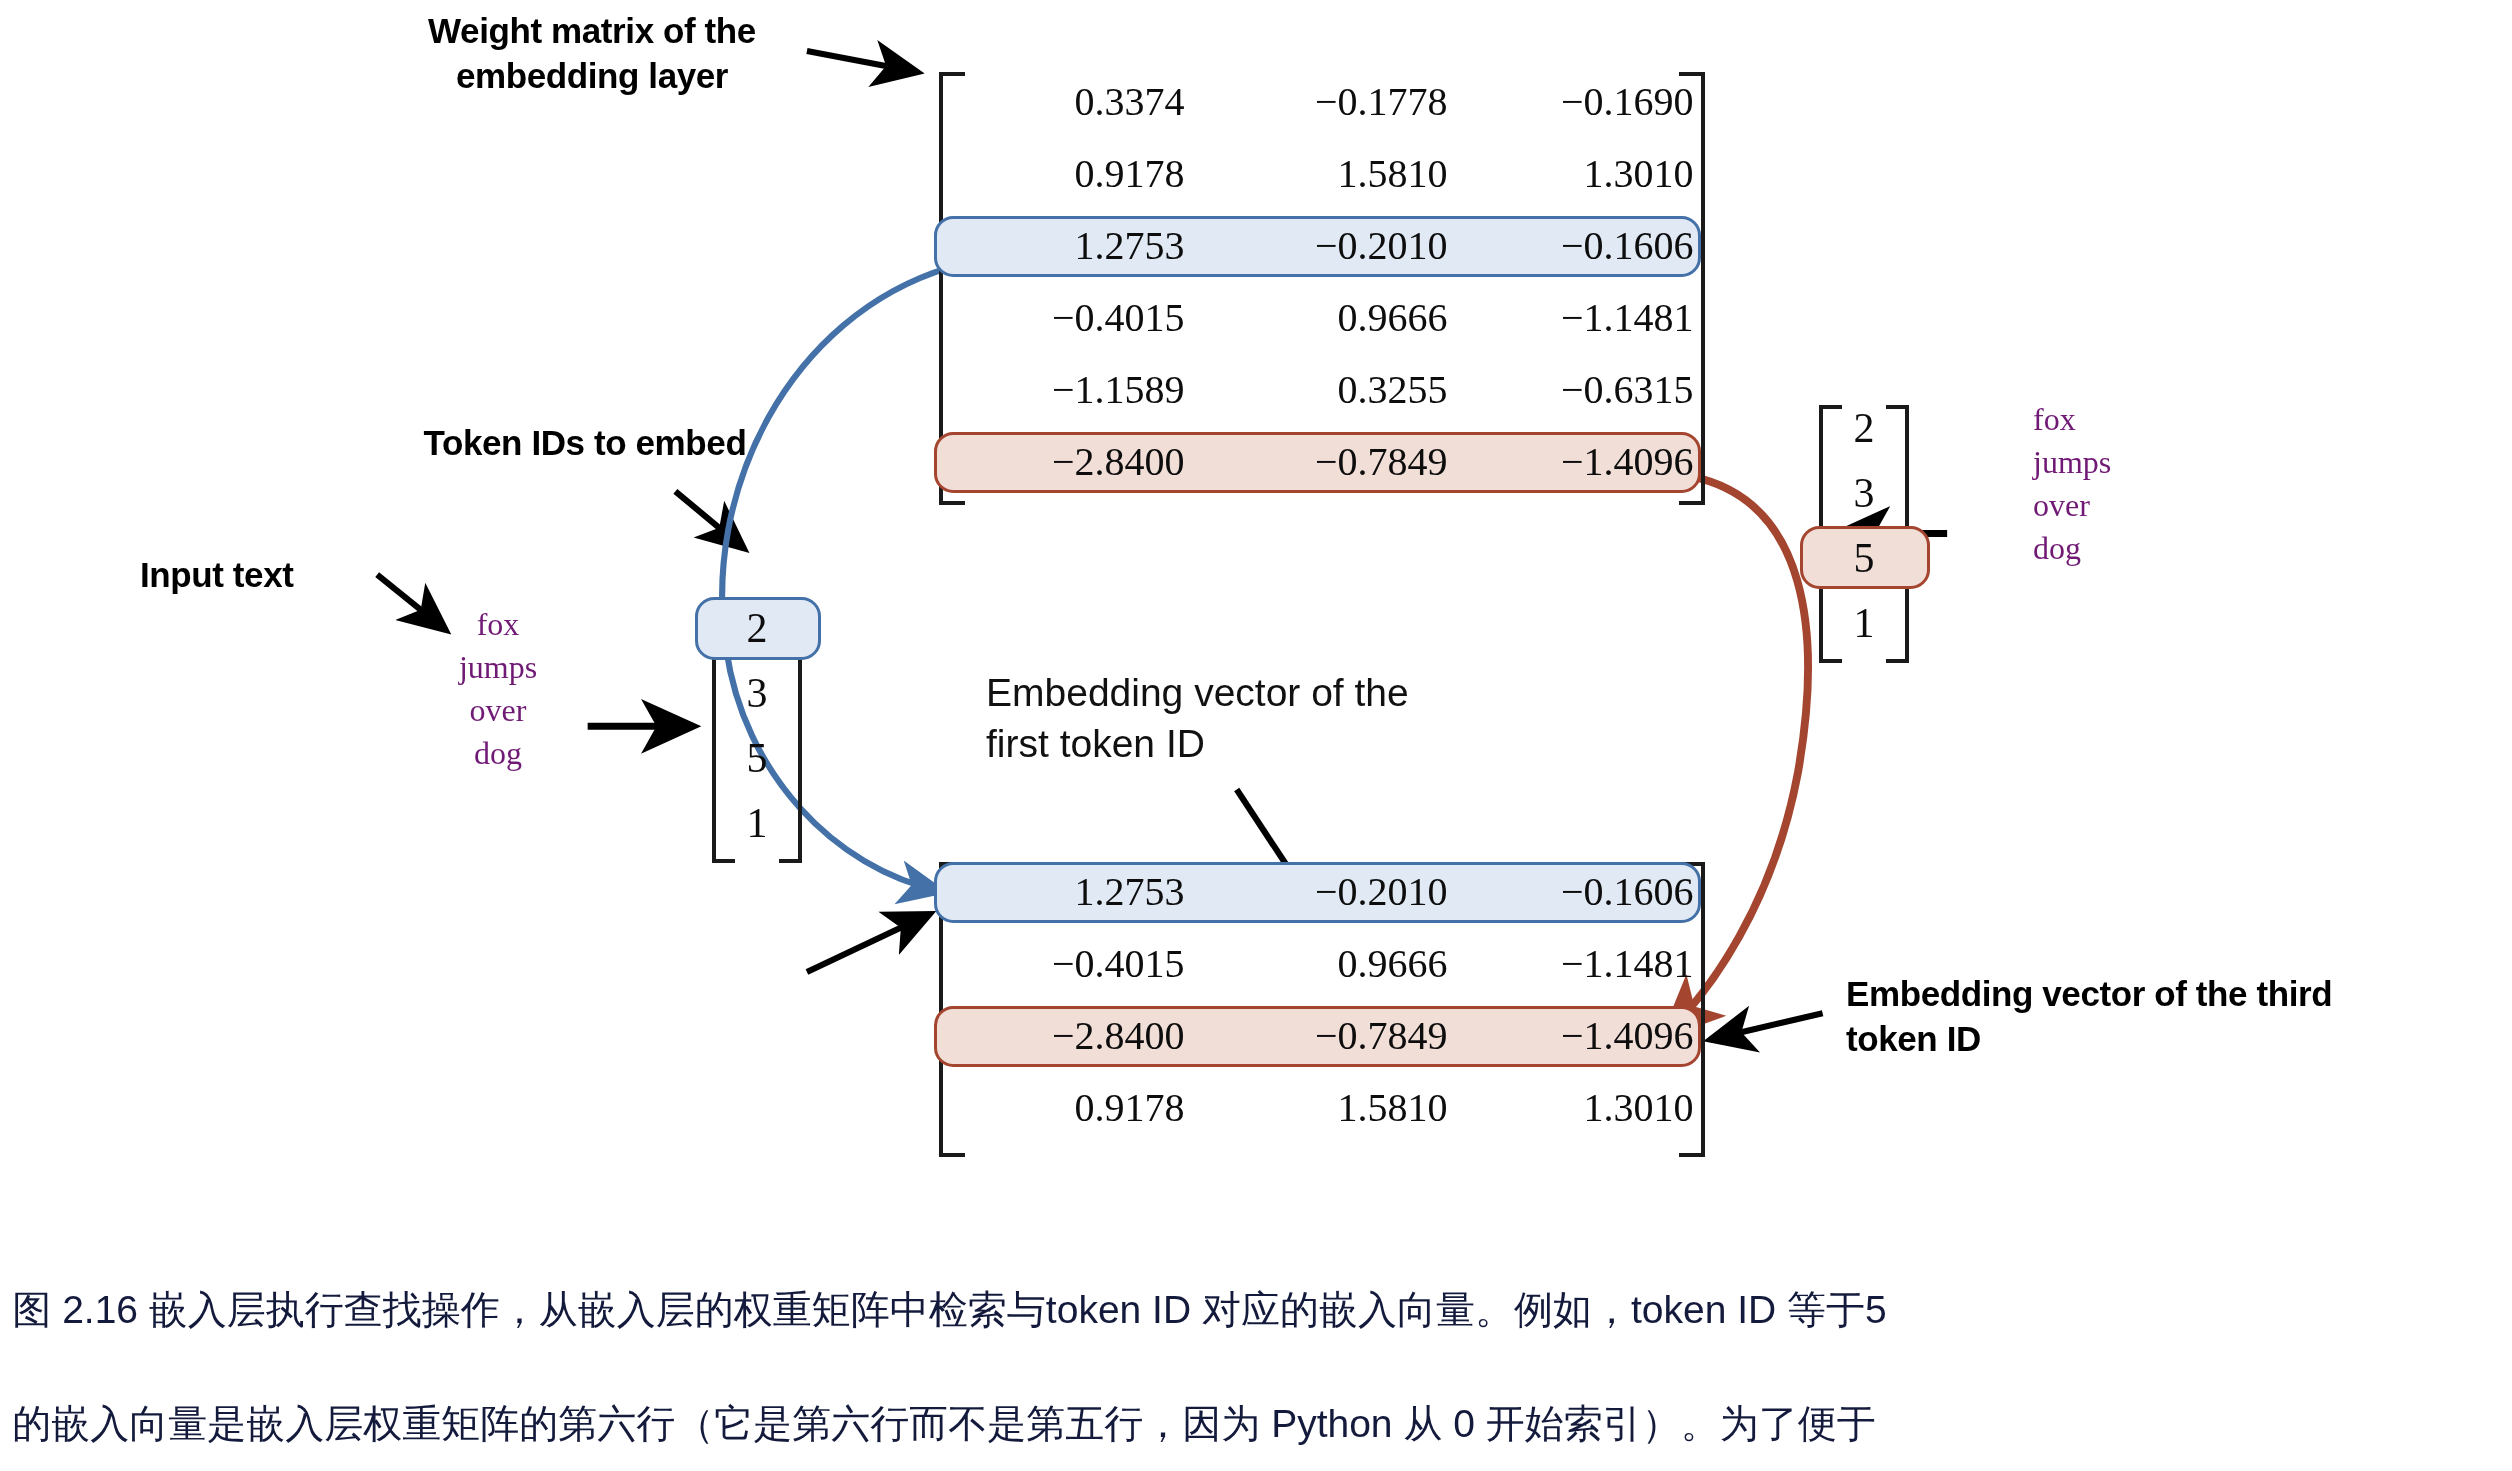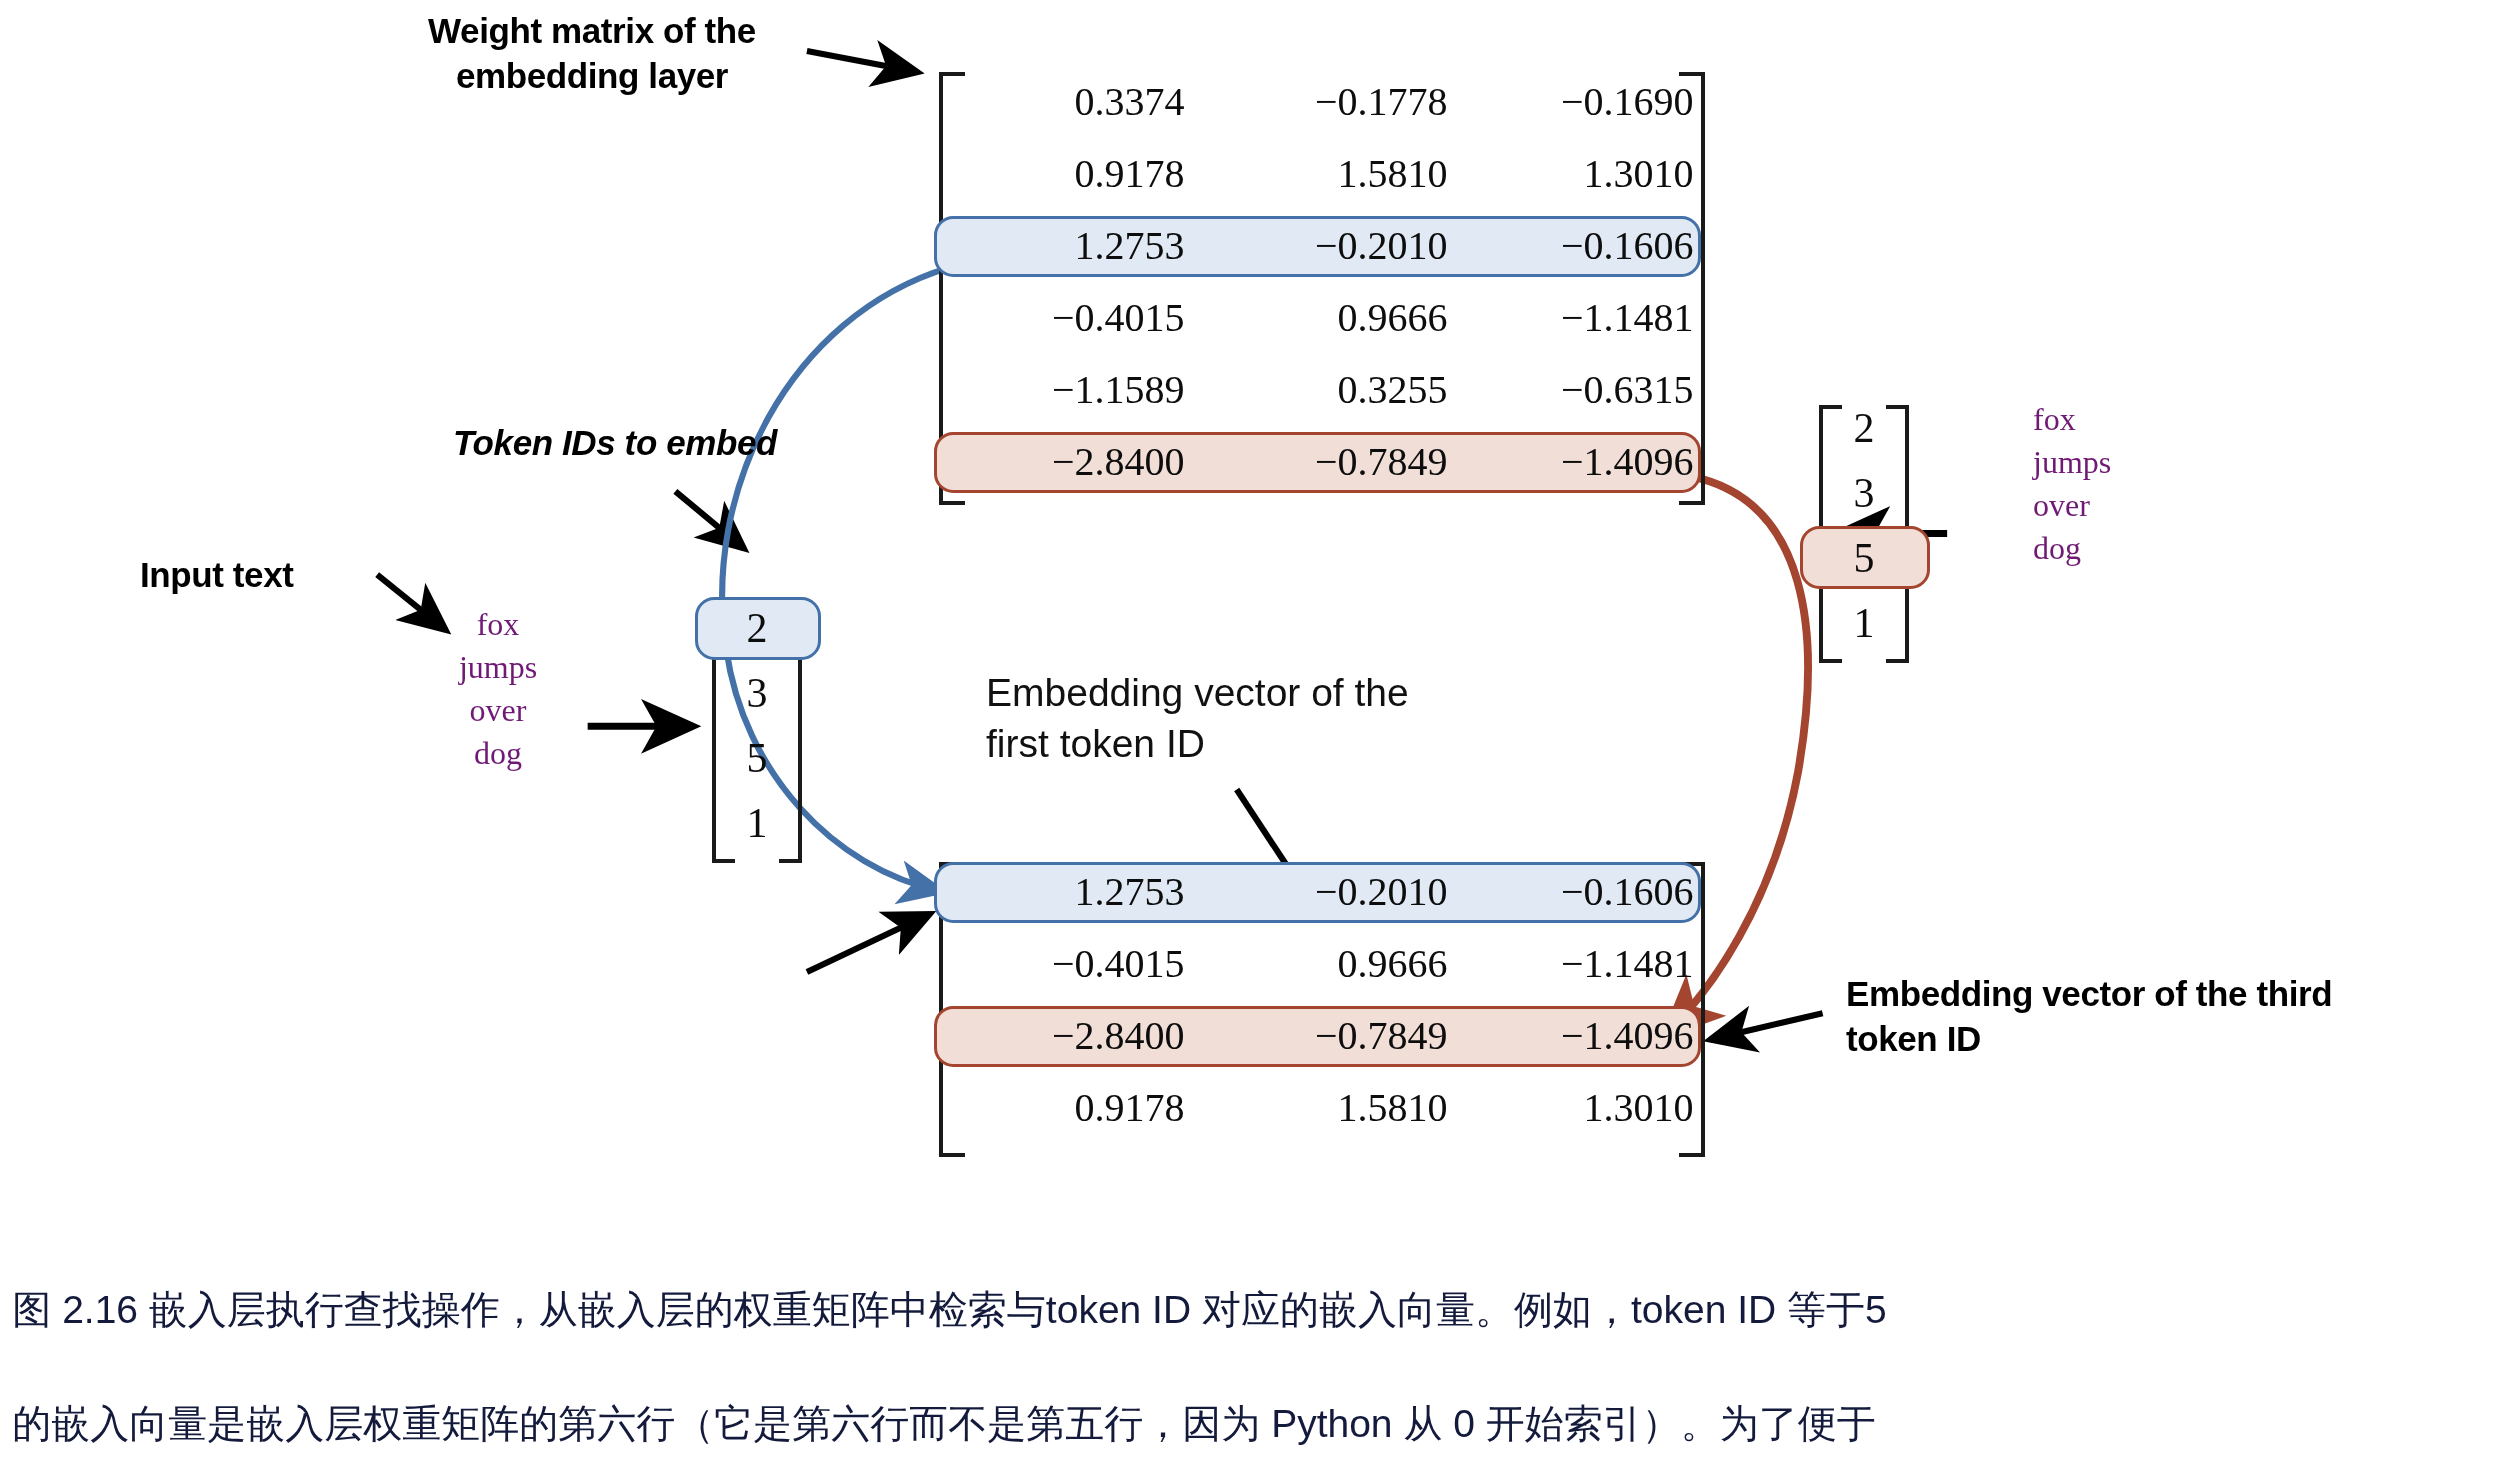--- a/index.html
+++ b/index.html
@@ -165,21 +165,21 @@
     </g>
 
     <g>
       <path d="M1928,543 C 2060,570 2078,720 2050,880 C 2022,1030 1950,1130 1900,1178" fill="none" stroke="#a4452f" stroke-width="9" marker-end="url(#ahead-red)"></path>
     </g>
   </svg>
 
   <div class="abs callout" style="left:386px;top:8.8px;width:412px;text-align:center;">Weight matrix of the
 embedding layer</div>
 
-  <div class="abs callout" style="left:365px;top:421px;width:412px;text-align:right;font-style:italic;">Token IDs to embed</div>
+  <div class="abs callout" style="left:379px;top:421px;width:412px;text-align:center;">Token IDs to embed</div>
 
   <div class="abs callout" style="left:140px;top:553px;width:281px;text-align:left;">Input text</div>
 
 
   <div class="abs callout" style="left:1830px;top:972px;width:614px;text-align:left;margin-left:16px;">Embedding vector of the third
 token ID</div>
 
   <div class="abs plain" style="left:986px;top:668px;width:561px;text-align:left;">Embedding vector of the
 first token ID</div>
 

